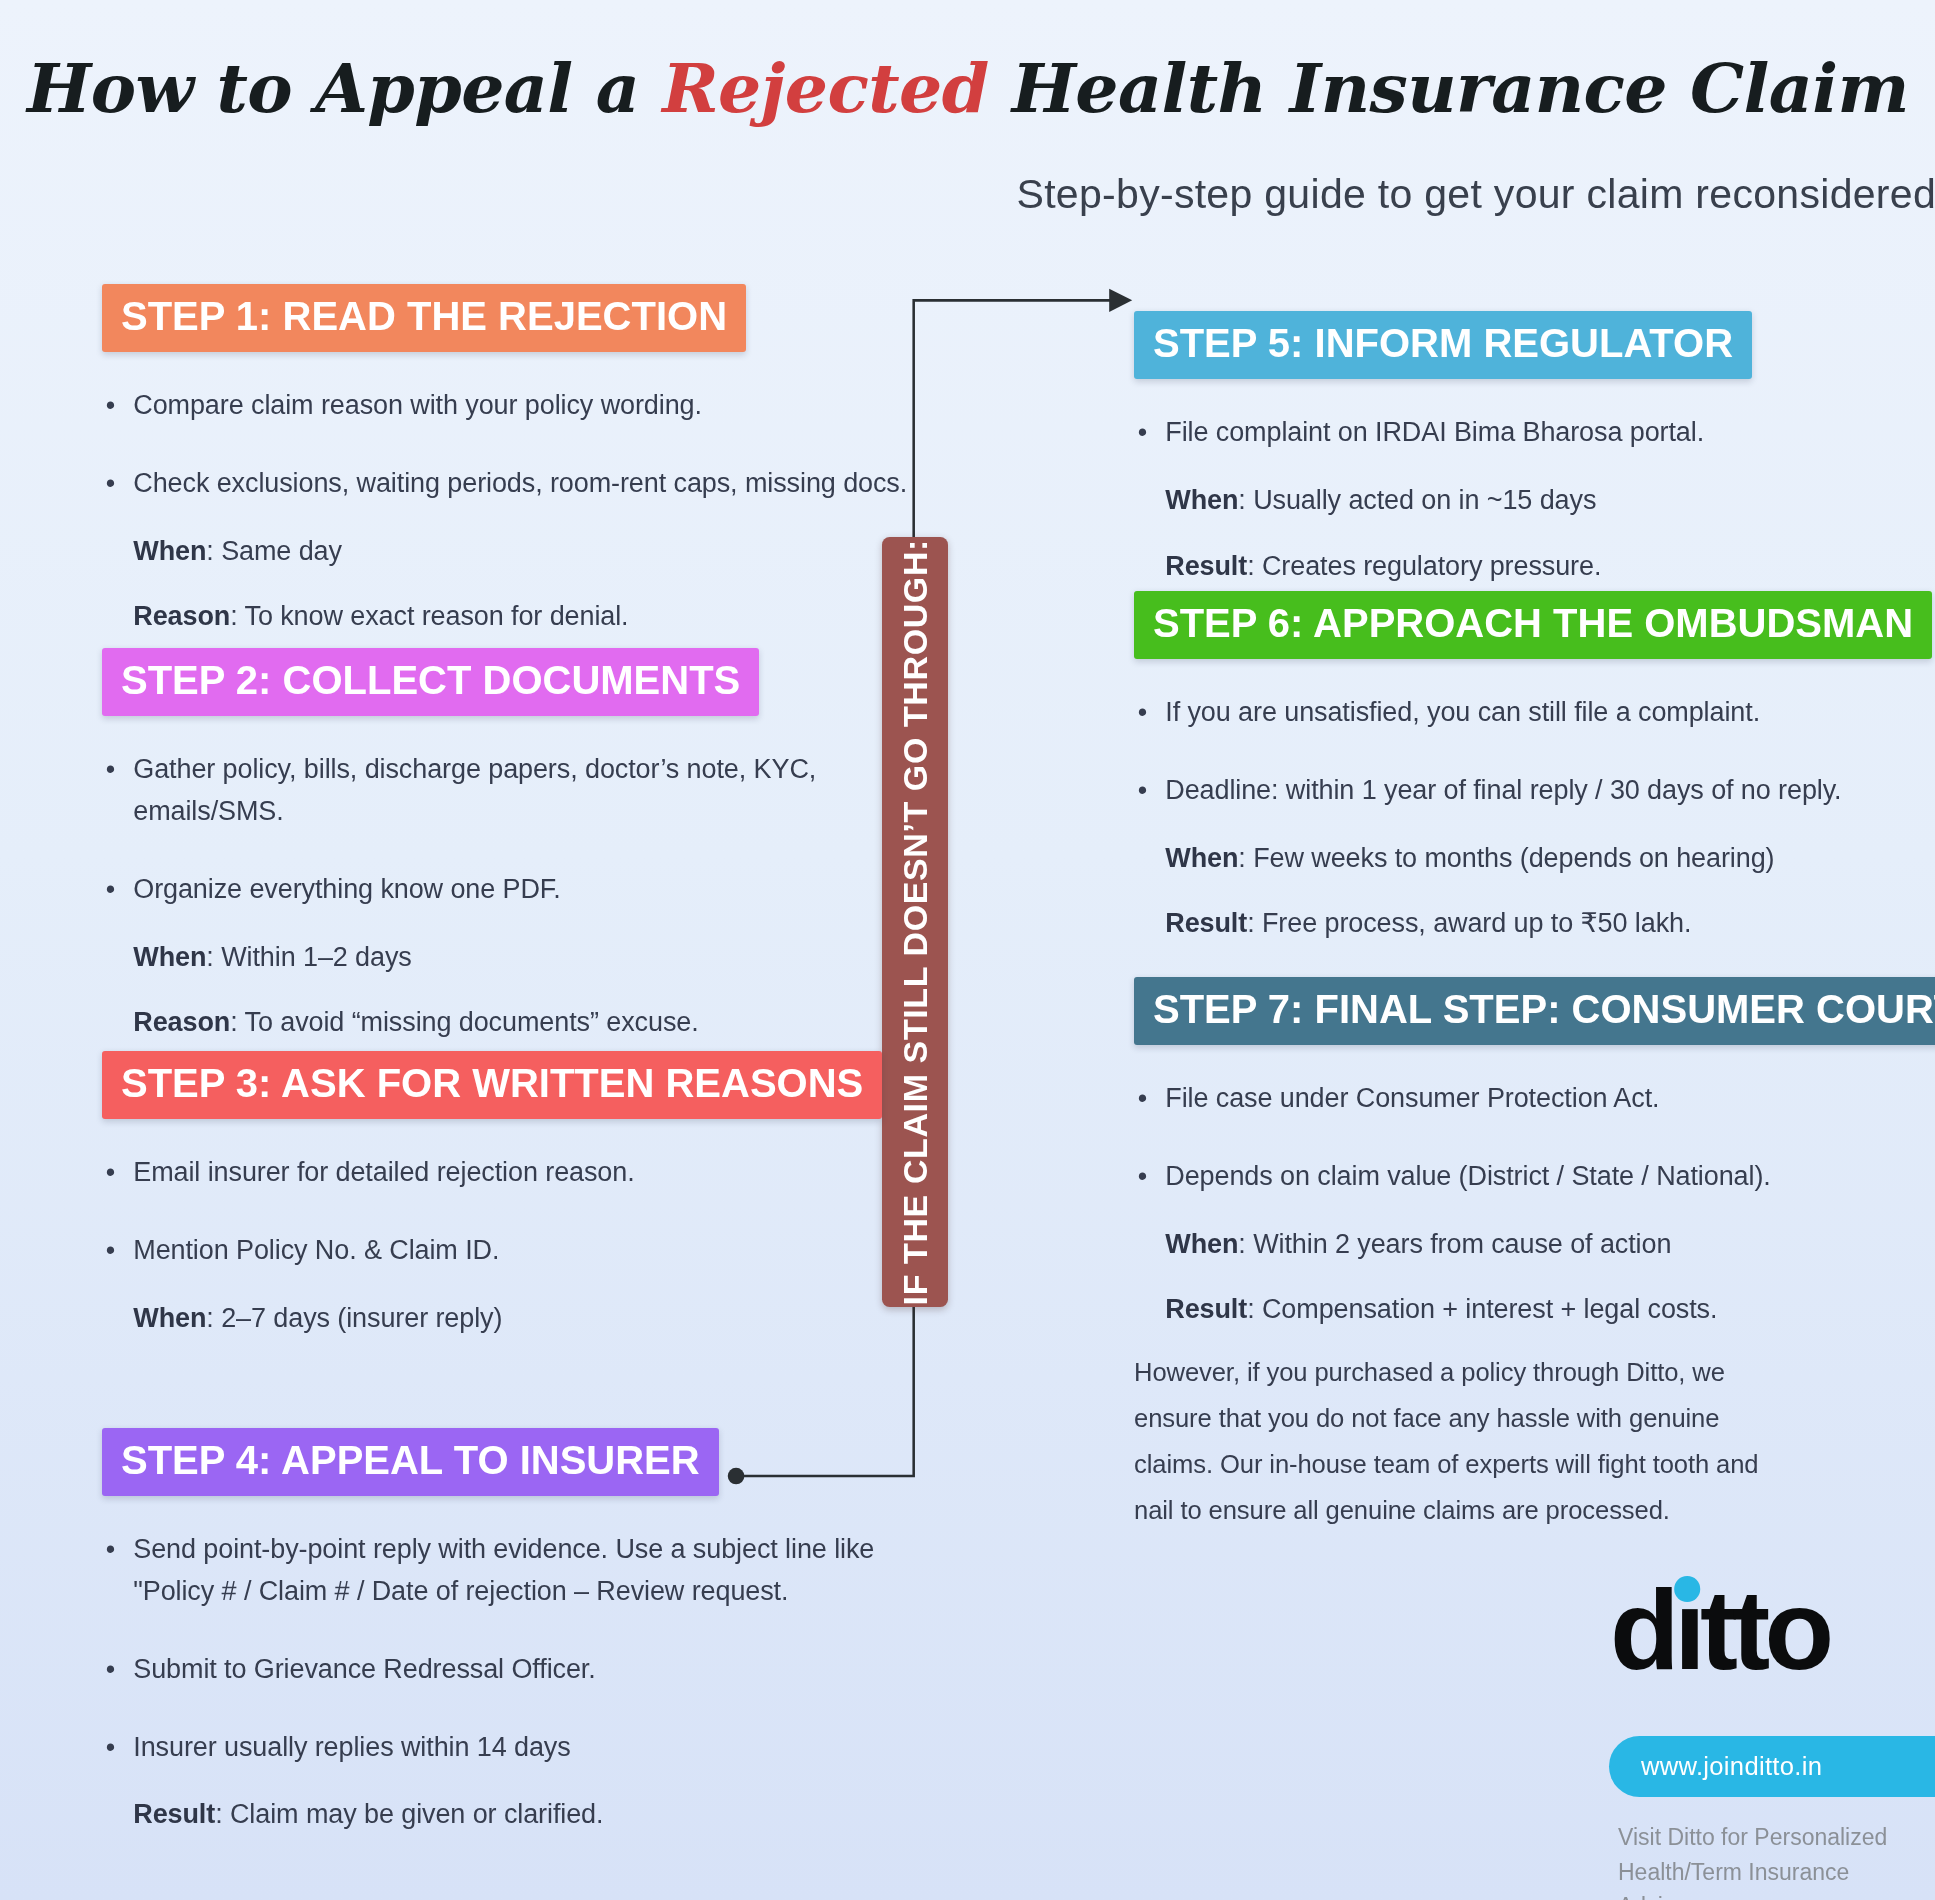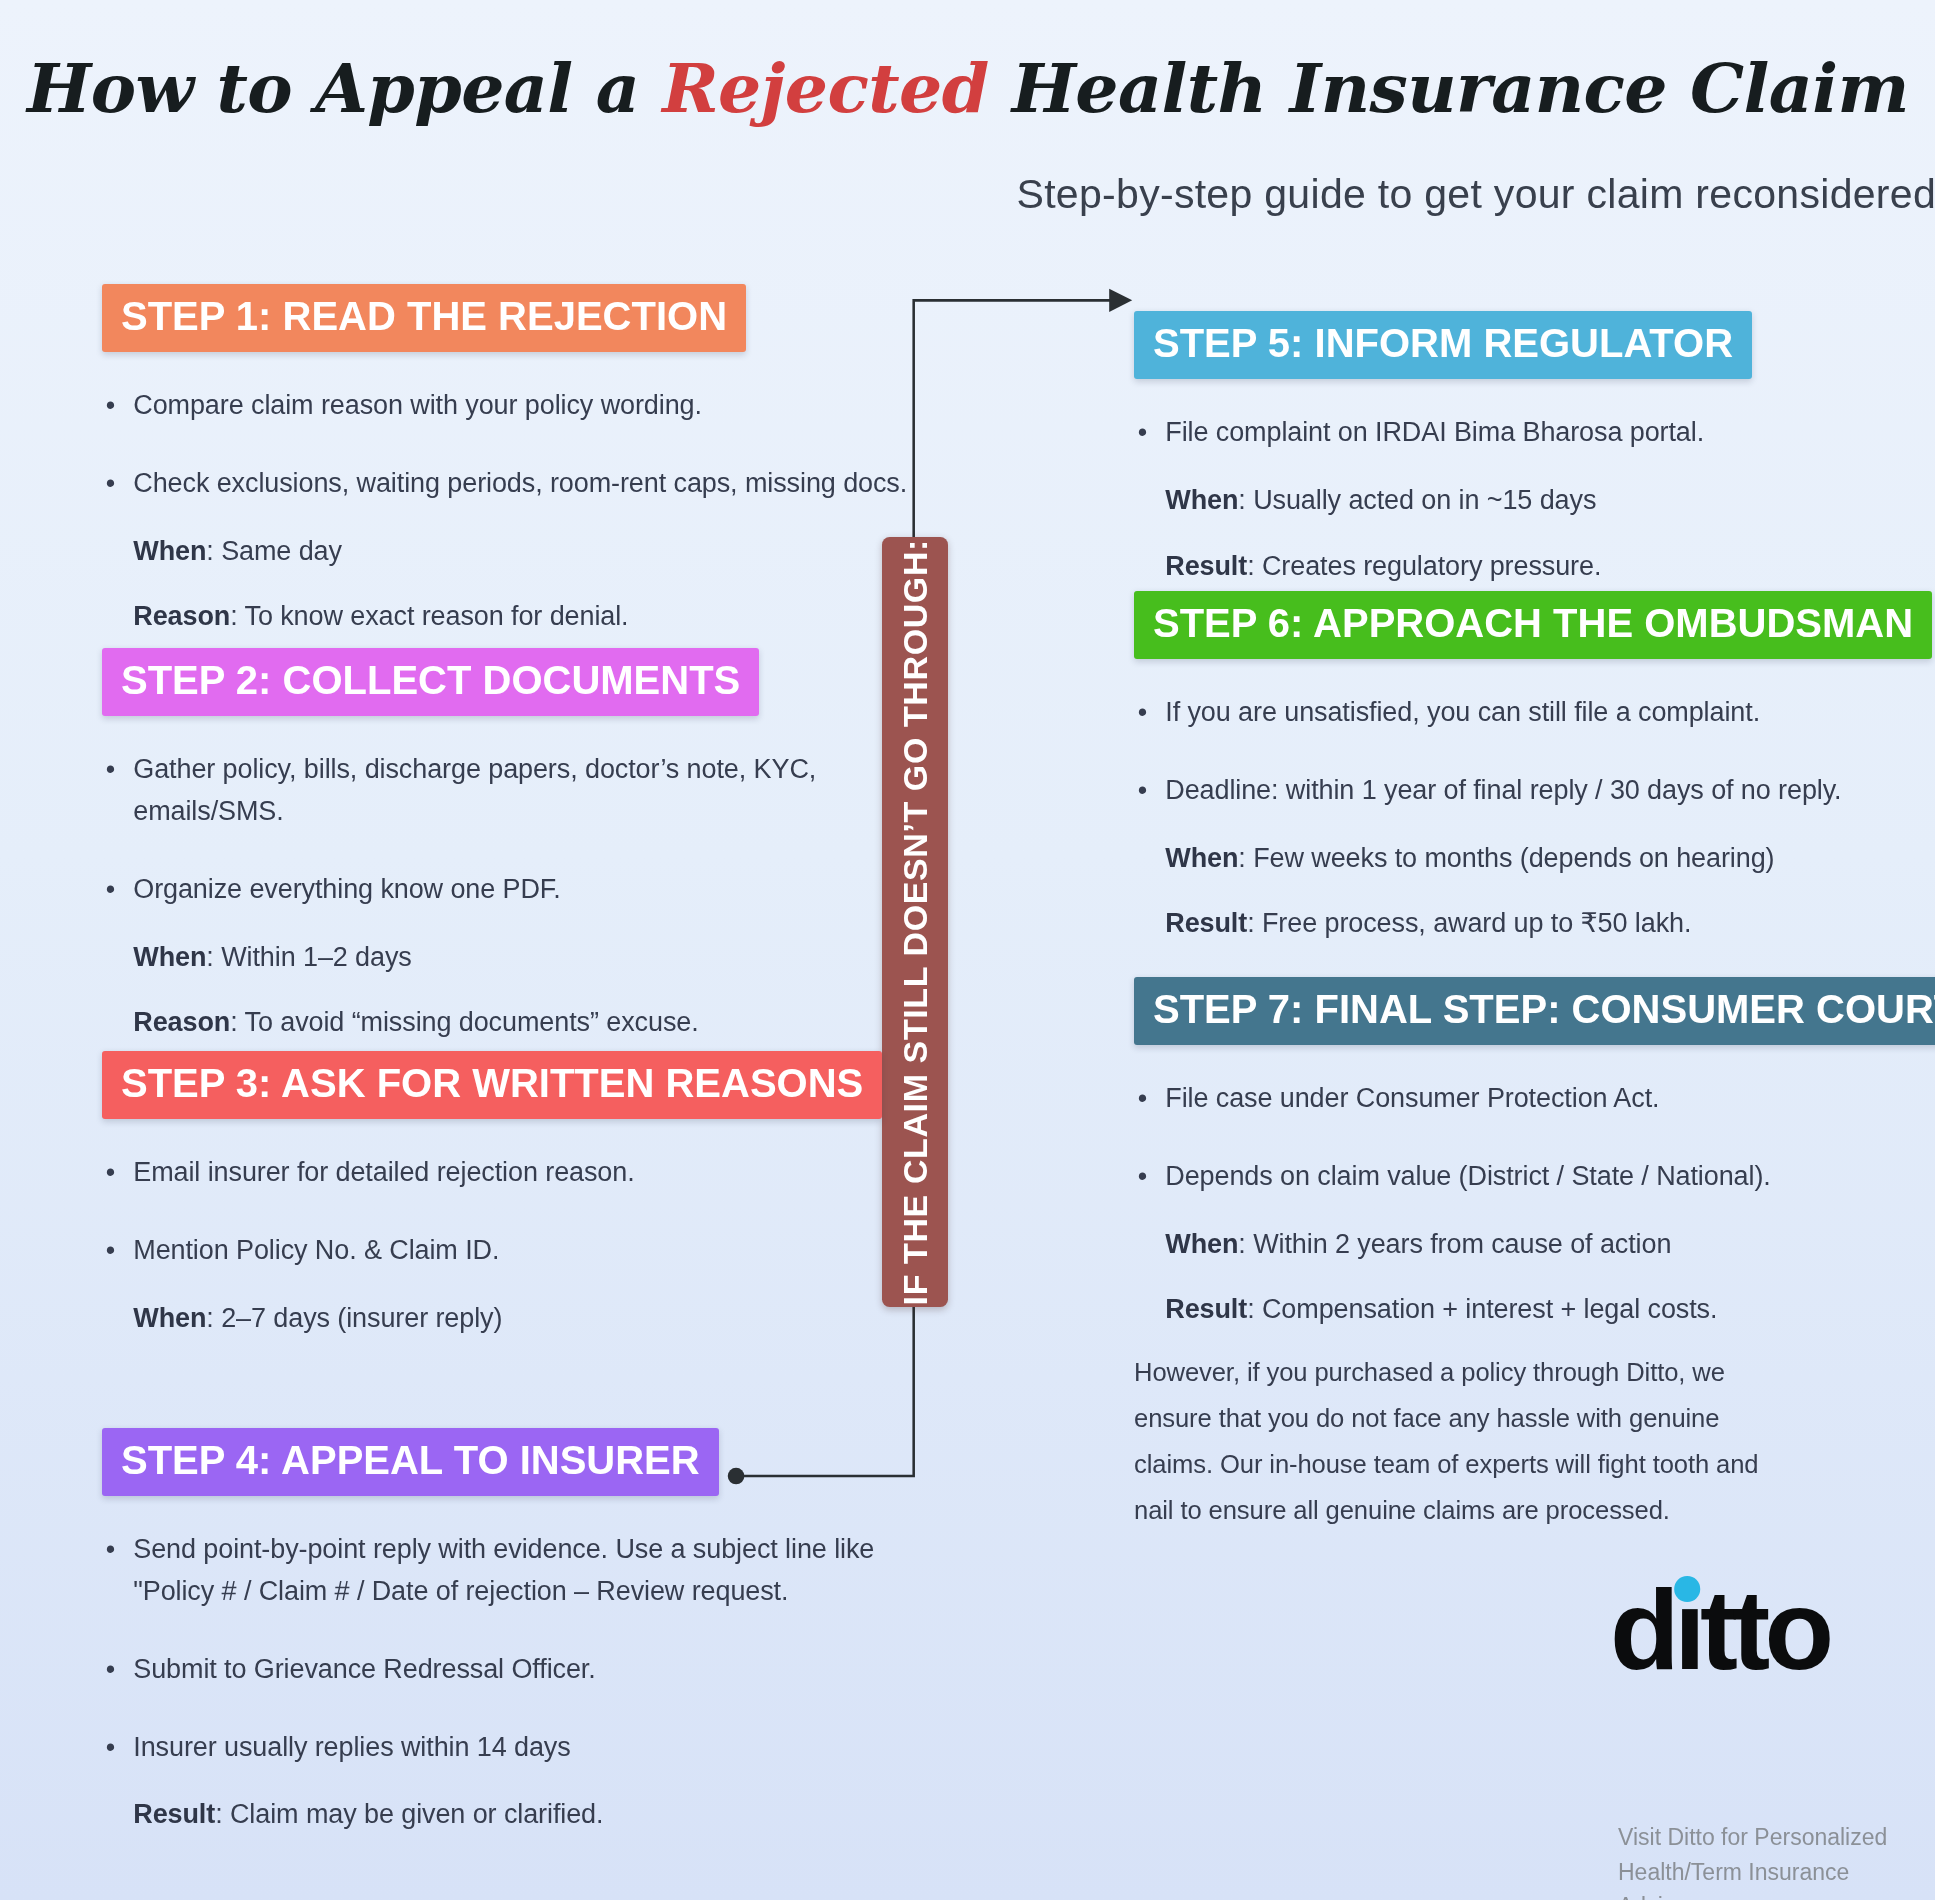--- a/index.html
+++ b/index.html
@@ -188,20 +188,23 @@
   </svg>
 
   <div class="divider" style="background: rgb(156, 84, 80);">
     <span class="divider-label">IF THE CLAIM STILL DOESN’T GO THROUGH:</span>
   </div>
 
   <div class="note">However, if you purchased a policy through Ditto, we ensure that you do not face any hassle with genuine claims. Our in-house team of experts will fight tooth and nail to ensure all genuine claims are processed.</div>
 
   <div class="ditto-logo"><span>d</span><span class="i-wrap"><span>ı</span><span class="blue-dot" style="background: rgb(41, 183, 229);"></span></span><span>tto</span></div>
 
+  <div class="url-pill" style="background: rgb(41, 183, 229);">
+    <span>www.joinditto.in</span>
+  </div>
 
   <div class="brand-tagline">Visit Ditto for Personalized Health/Term Insurance Advice</div>
 
   <section class="step col-left" id="step-1">
     <div class="step-header" style="background: rgb(242, 135, 93);">
       <span class="step-title">STEP 1: READ THE REJECTION</span>
     </div>
     <ul class="step-bullets">
         <li>
           <span class="dot">•</span>

